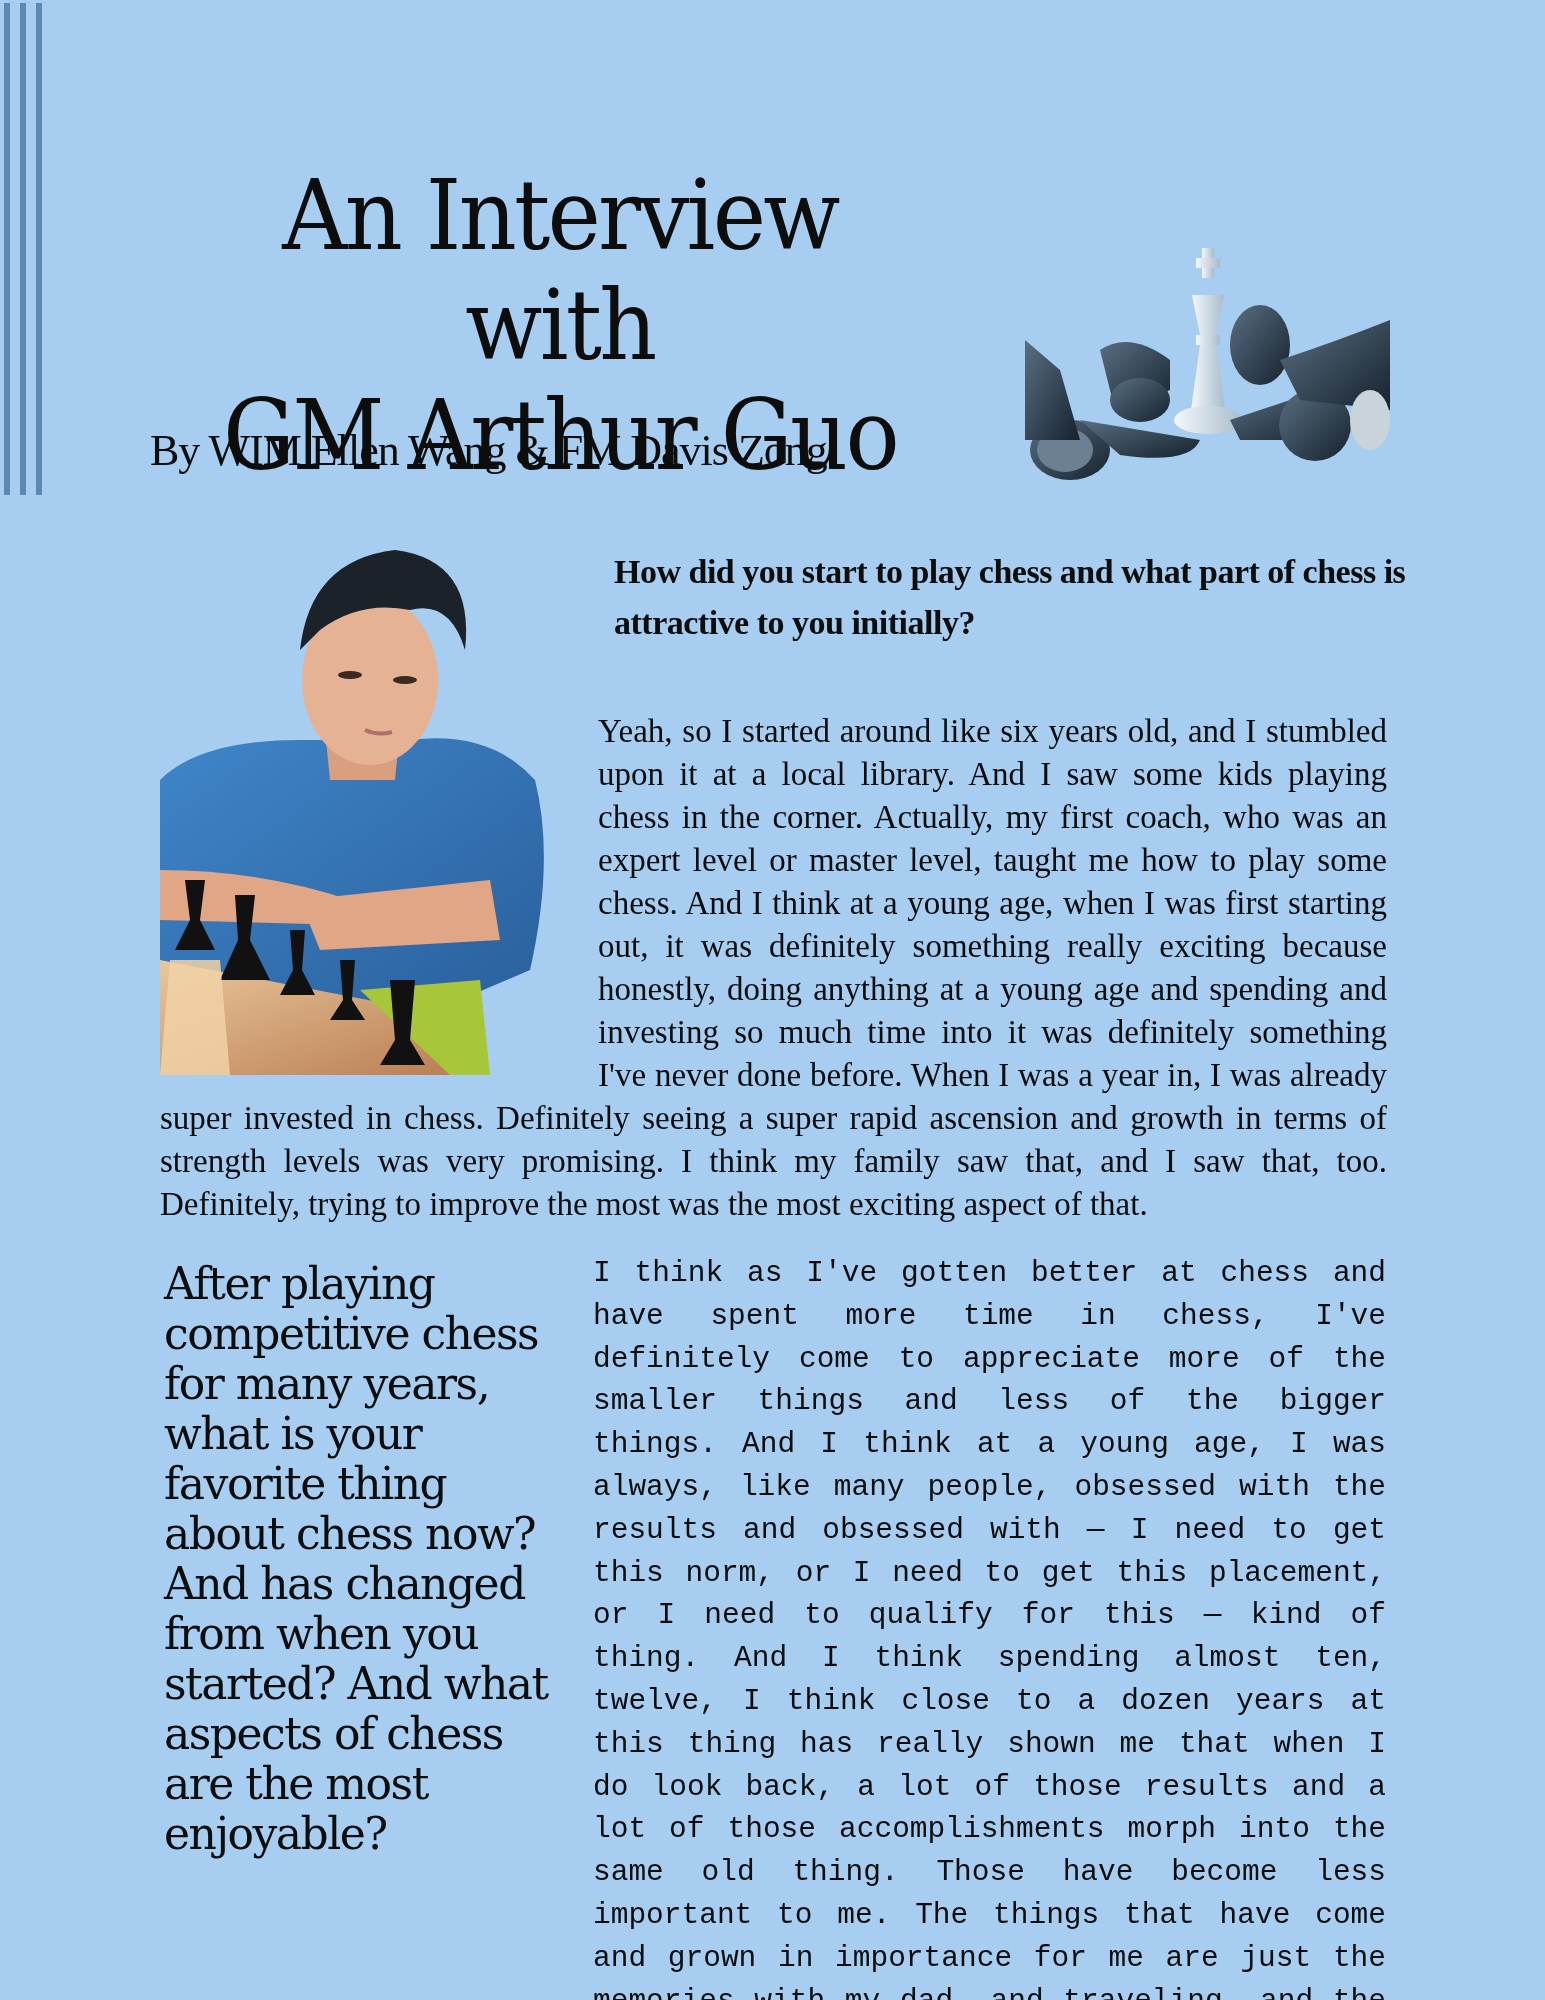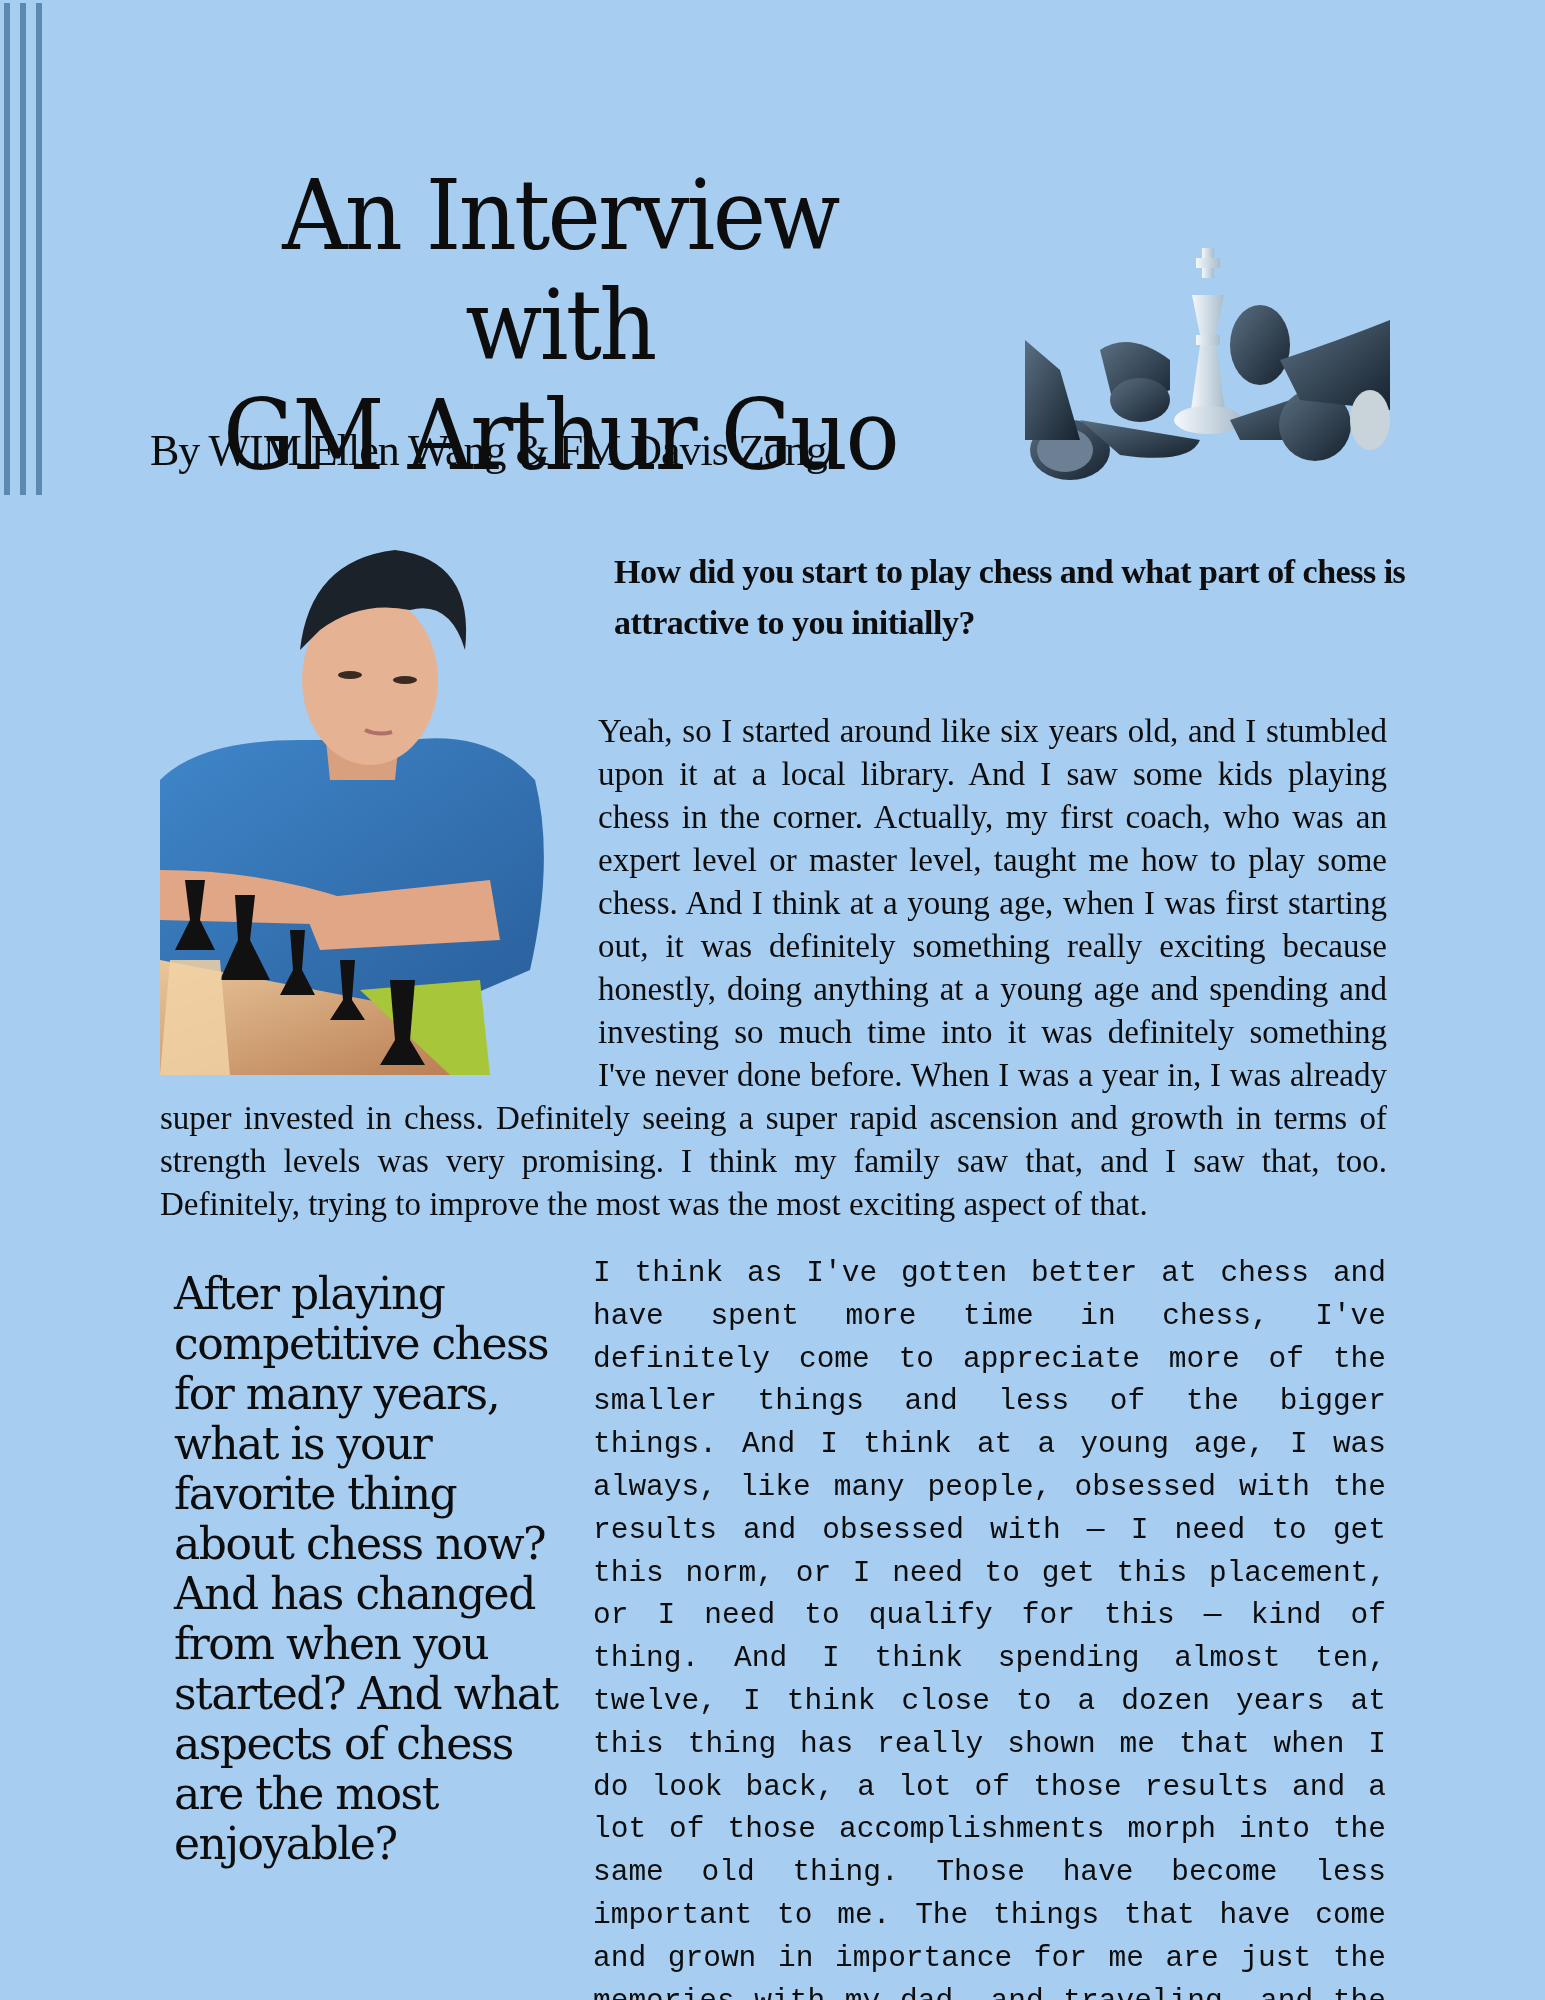--- a/index.html
+++ b/index.html
@@ -40,21 +40,21 @@
     font-family: "Liberation Serif", serif; margin: 16px; font-weight: bold;
   }
   .a1-wrap {
     position: absolute; left: 160px; top: 710px; width: 1227px;
     font-size: 33px; line-height: 43px; text-align: justify;
     font-family: "Liberation Serif", serif;
   }
   .a1-wrap .float-spacer { float: left; width: 438px; height: 370px; }
   .q2 {
     position: absolute; left: 160px; top: 1255px; width: 400px;
-    font-size: 44px; line-height: 50px; margin: 14px; font-weight: normal;
+    font-size: 44px; line-height: 50px; margin: 4px; font-weight: normal;
     font-family: "DejaVu Serif", serif; letter-spacing: -1.5px;
   }
   .a2 {
     position: absolute; left: 593px; top: 1252px; width: 793px;
     font-size: 29.5px; line-height: 42.8px; text-align: justify;
     font-family: Liberation Mono, monospace; margin: 0;
   }
 </style>
 </head>
 <body>

